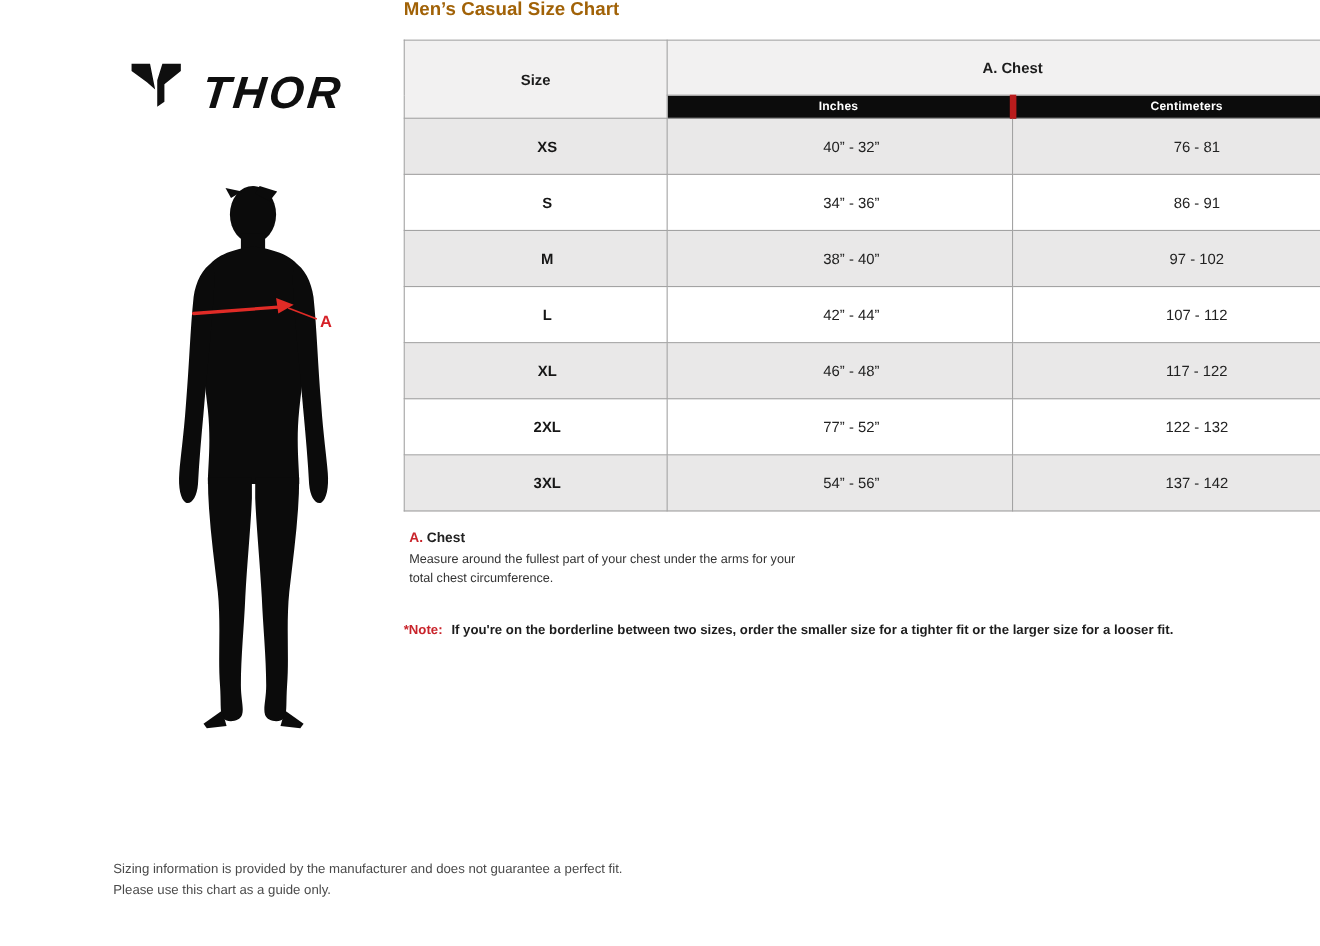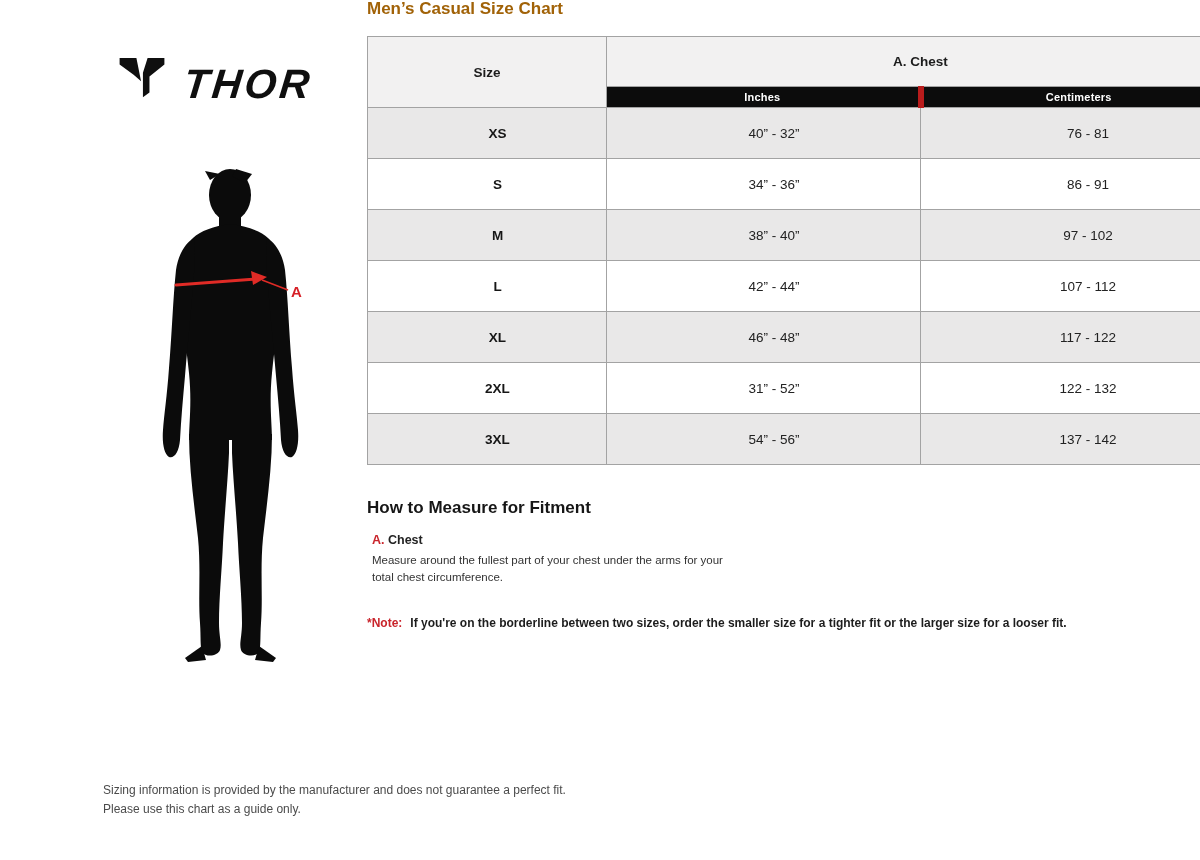--- a/index.html
+++ b/index.html
@@ -119,32 +119,31 @@
           <td>42” - 44”</td>
           <td>107 - 112</td>
         </tr>
         <tr>
           <td class="size-cell">XL</td>
           <td>46” - 48”</td>
           <td>117 - 122</td>
         </tr>
         <tr>
           <td class="size-cell">2XL</td>
-          <td>31” - 52”</td>
+          <td>77” - 52”</td>
           <td>122 - 132</td>
         </tr>
         <tr>
           <td class="size-cell">3XL</td>
           <td>54” - 56”</td>
           <td>137 - 142</td>
         </tr>
       </tbody>
     </table>
 
-    <h2 class="measure-title">How to Measure for Fitment</h2>
 
     <div class="measure-item">
       <div class="item-title">
         <span class="red">A.</span>
         <span>Chest</span>
       </div>
       <p class="desc">Measure around the fullest part of your chest under the arms for your total chest circumference.</p>
     </div>
 
     <p class="note">

